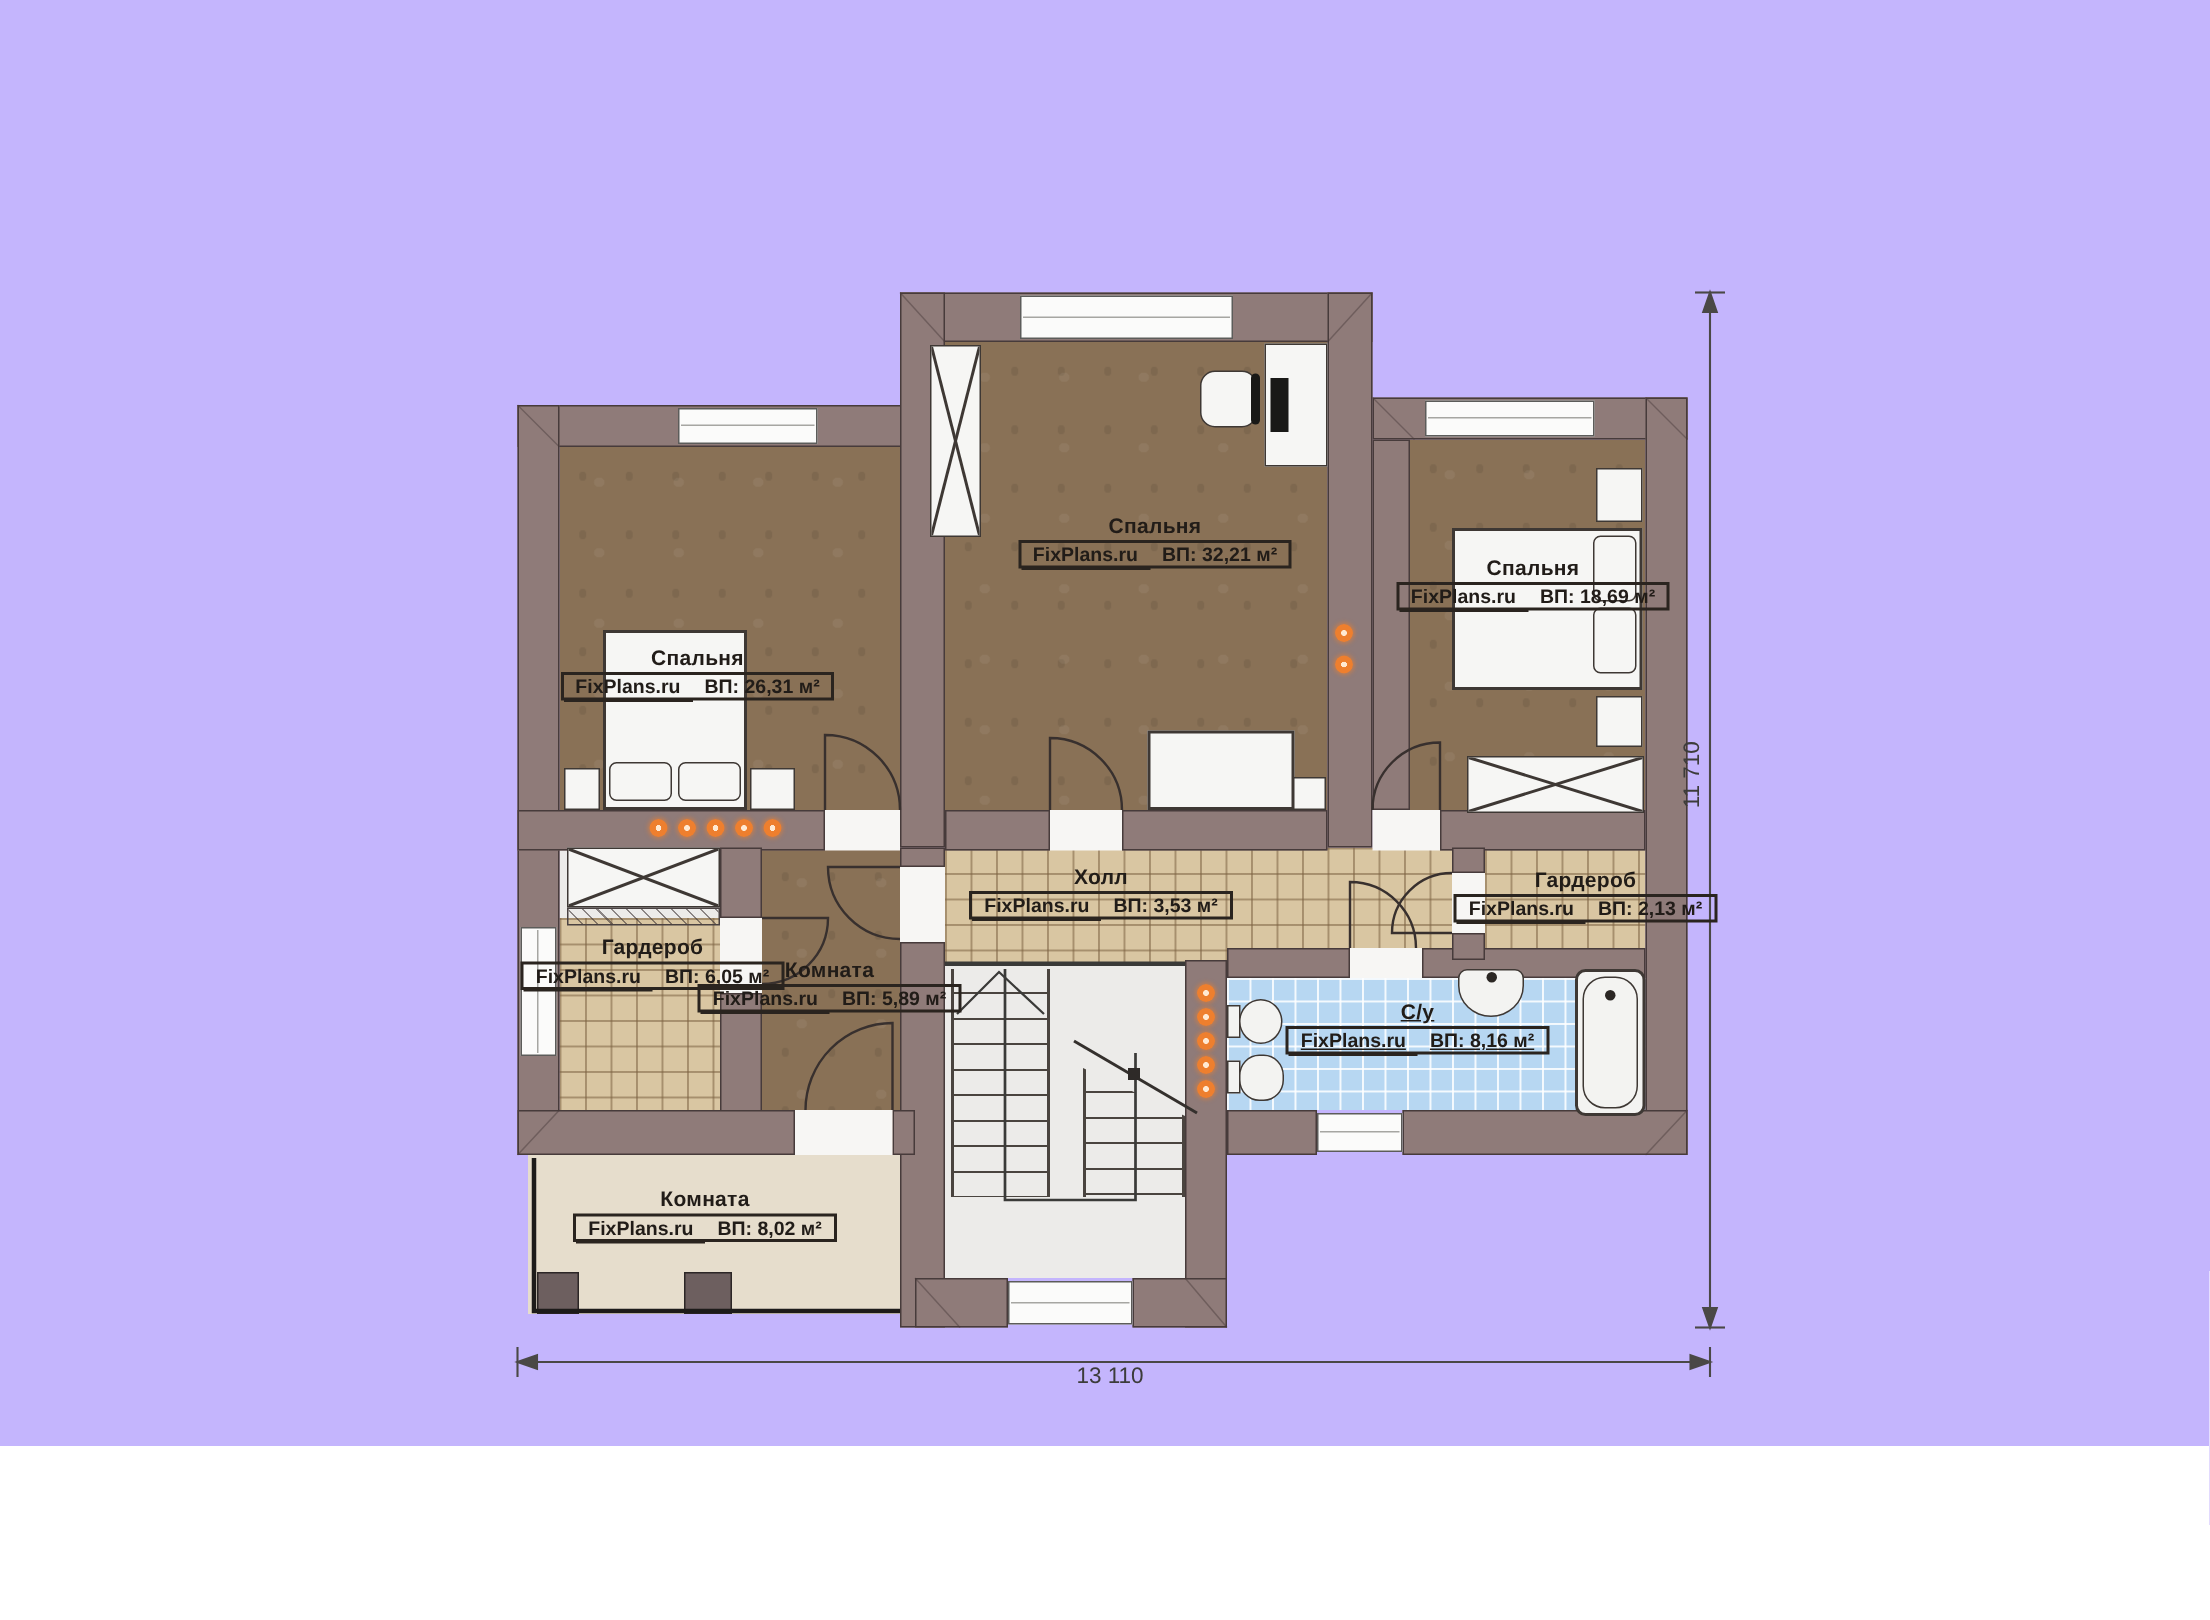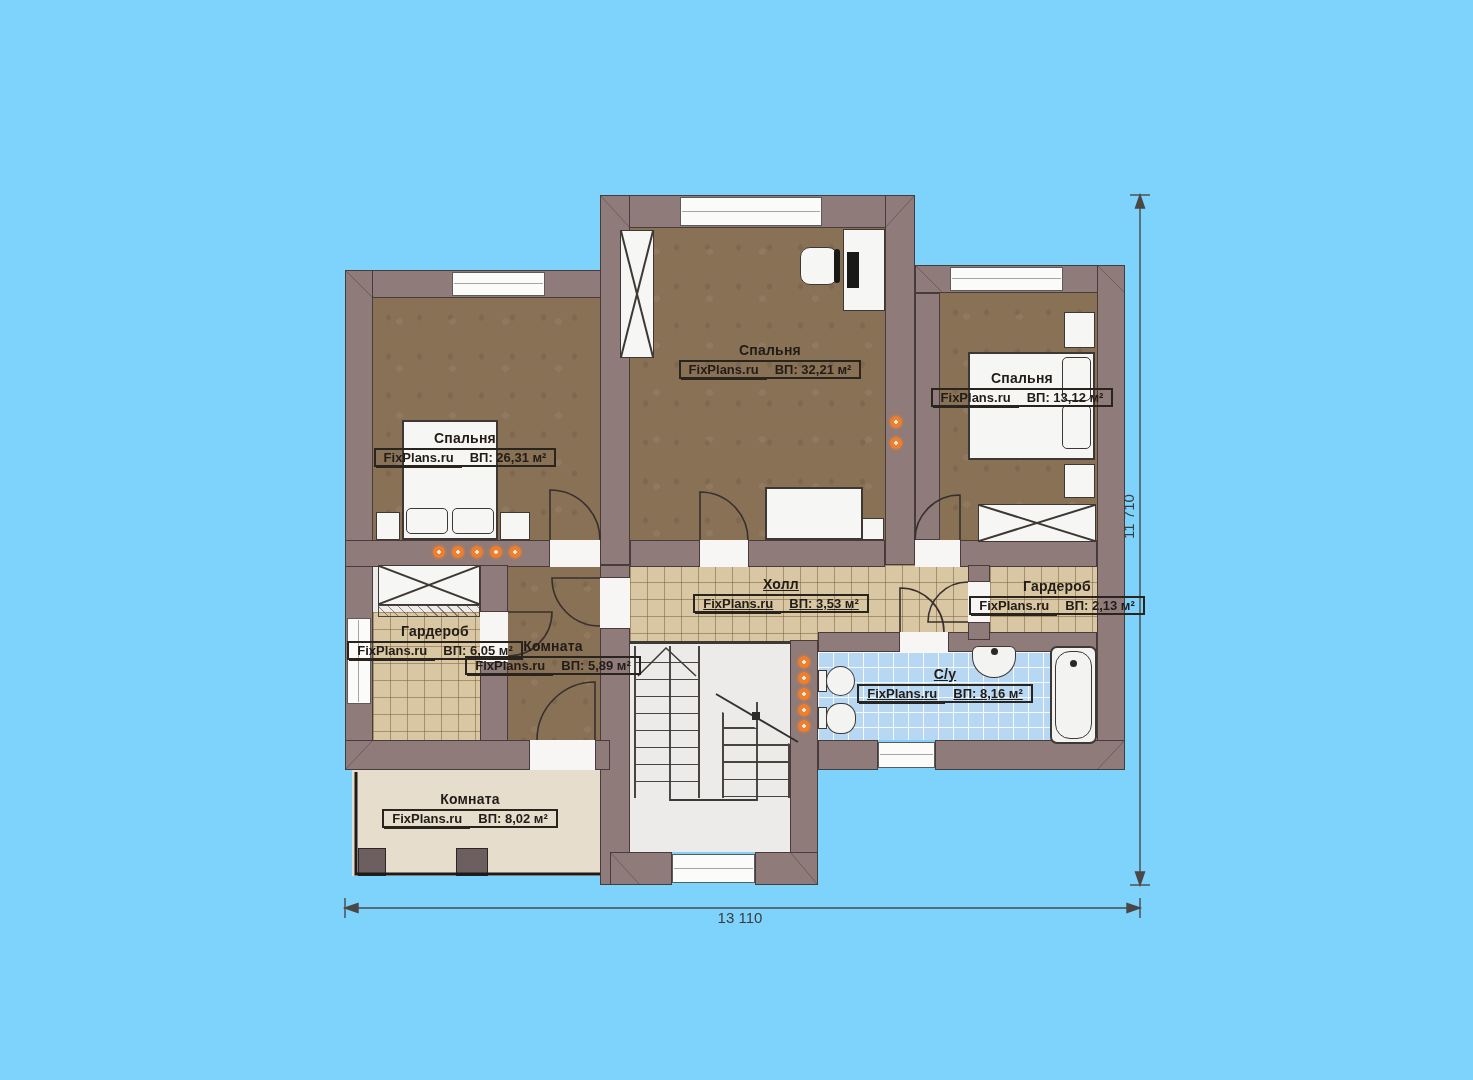--- a/index.html
+++ b/index.html
@@ -1,18 +1,18 @@
 <!DOCTYPE html>
 <html><head>
 <meta charset="utf-8">
 <style>
   * { box-sizing: border-box; margin:0; padding:0; }
   html,body { background:#ffffff; }
   body { font-family:"Liberation Sans", sans-serif; }
-  #canvas { position:relative; width:1473px; height:1080px; background:#7dd3fc; overflow:hidden; }
+  #canvas { position:relative; width:1473px; height:964px; background:#c4b5fd; overflow:hidden; }
 
   .abs { position:absolute; }
   
   .floor-brown { position:absolute; z-index:1;
     background-color:#897156;
     background-image:
       radial-gradient(rgba(255,255,255,.06) 9%, transparent 10%),
       radial-gradient(rgba(0,0,0,.08) 11%, transparent 12%);
     background-size:53px 47px, 31px 39px; }
   .tile-tan { position:absolute; z-index:1; background-color:#d9c6a2;
@@ -271,23 +271,23 @@
   <div class="lbl" style="left:705px;top:342px;">
     <span class="nm">Спальня</span>
     <span class="bx"><span class="r1">FixPlans.ru</span><span class="r2">ВП: 32,21 м²</span></span>
   </div>
   <div class="lbl" style="left:400px;top:430px;">
     <span class="nm">Спальня</span>
     <span class="bx"><span class="r1">FixPlans.ru</span><span class="r2">ВП: 26,31 м²</span></span>
   </div>
   <div class="lbl" style="left:957px;top:370px;">
     <span class="nm">Спальня</span>
-    <span class="bx"><span class="r1">FixPlans.ru</span><span class="r2">ВП: 13,12 м²</span></span>
-  </div>
-  <div class="lbl" style="left:716px;top:576px;text-decoration:underline;">
+    <span class="bx"><span class="r1">FixPlans.ru</span><span class="r2">ВП: 18,69 м²</span></span>
+  </div>
+  <div class="lbl" style="left:669px;top:576px;">
     <span class="nm">Холл</span>
     <span class="bx"><span class="r1">FixPlans.ru</span><span class="r2">ВП: 3,53 м²</span></span>
   </div>
   <div class="lbl" style="left:992px;top:578px;">
     <span class="nm">Гардероб</span>
     <span class="bx"><span class="r1">FixPlans.ru</span><span class="r2">ВП: 2,13 м²</span></span>
   </div>
   <div class="lbl" style="left:370px;top:623px;">
     <span class="nm">Гардероб</span>
     <span class="bx"><span class="r1">FixPlans.ru</span><span class="r2">ВП: 6,05 м²</span></span>

